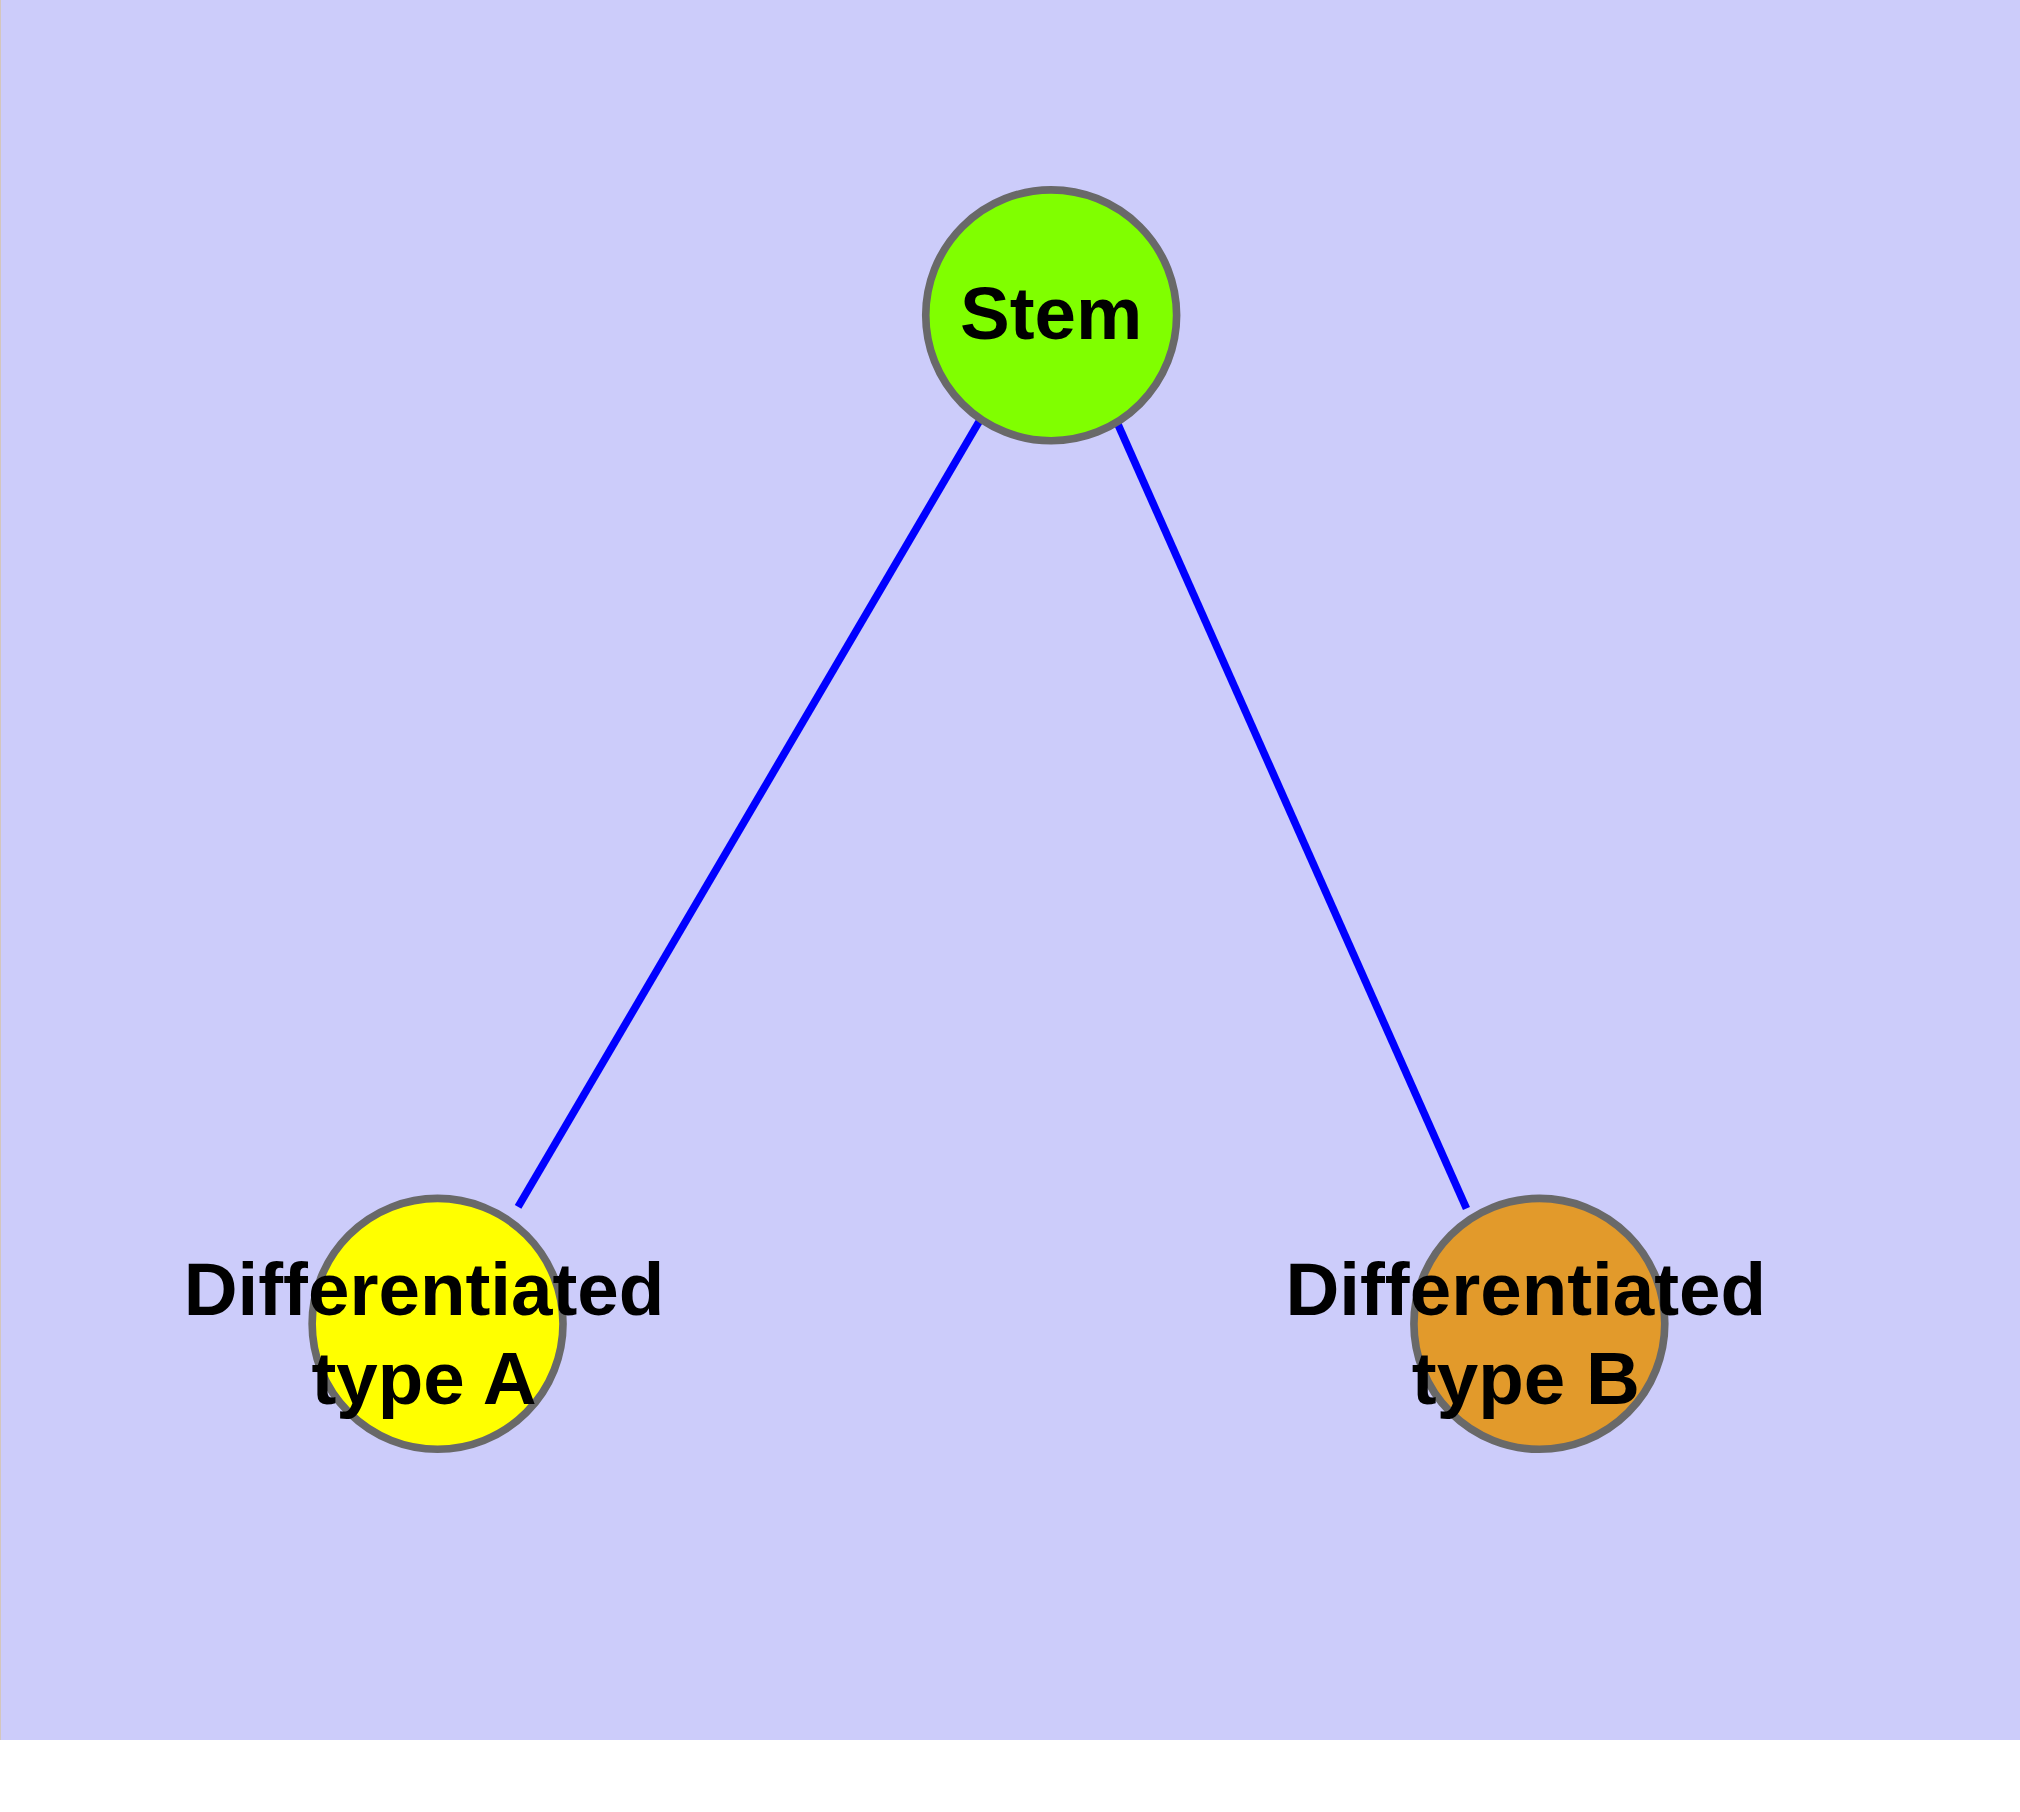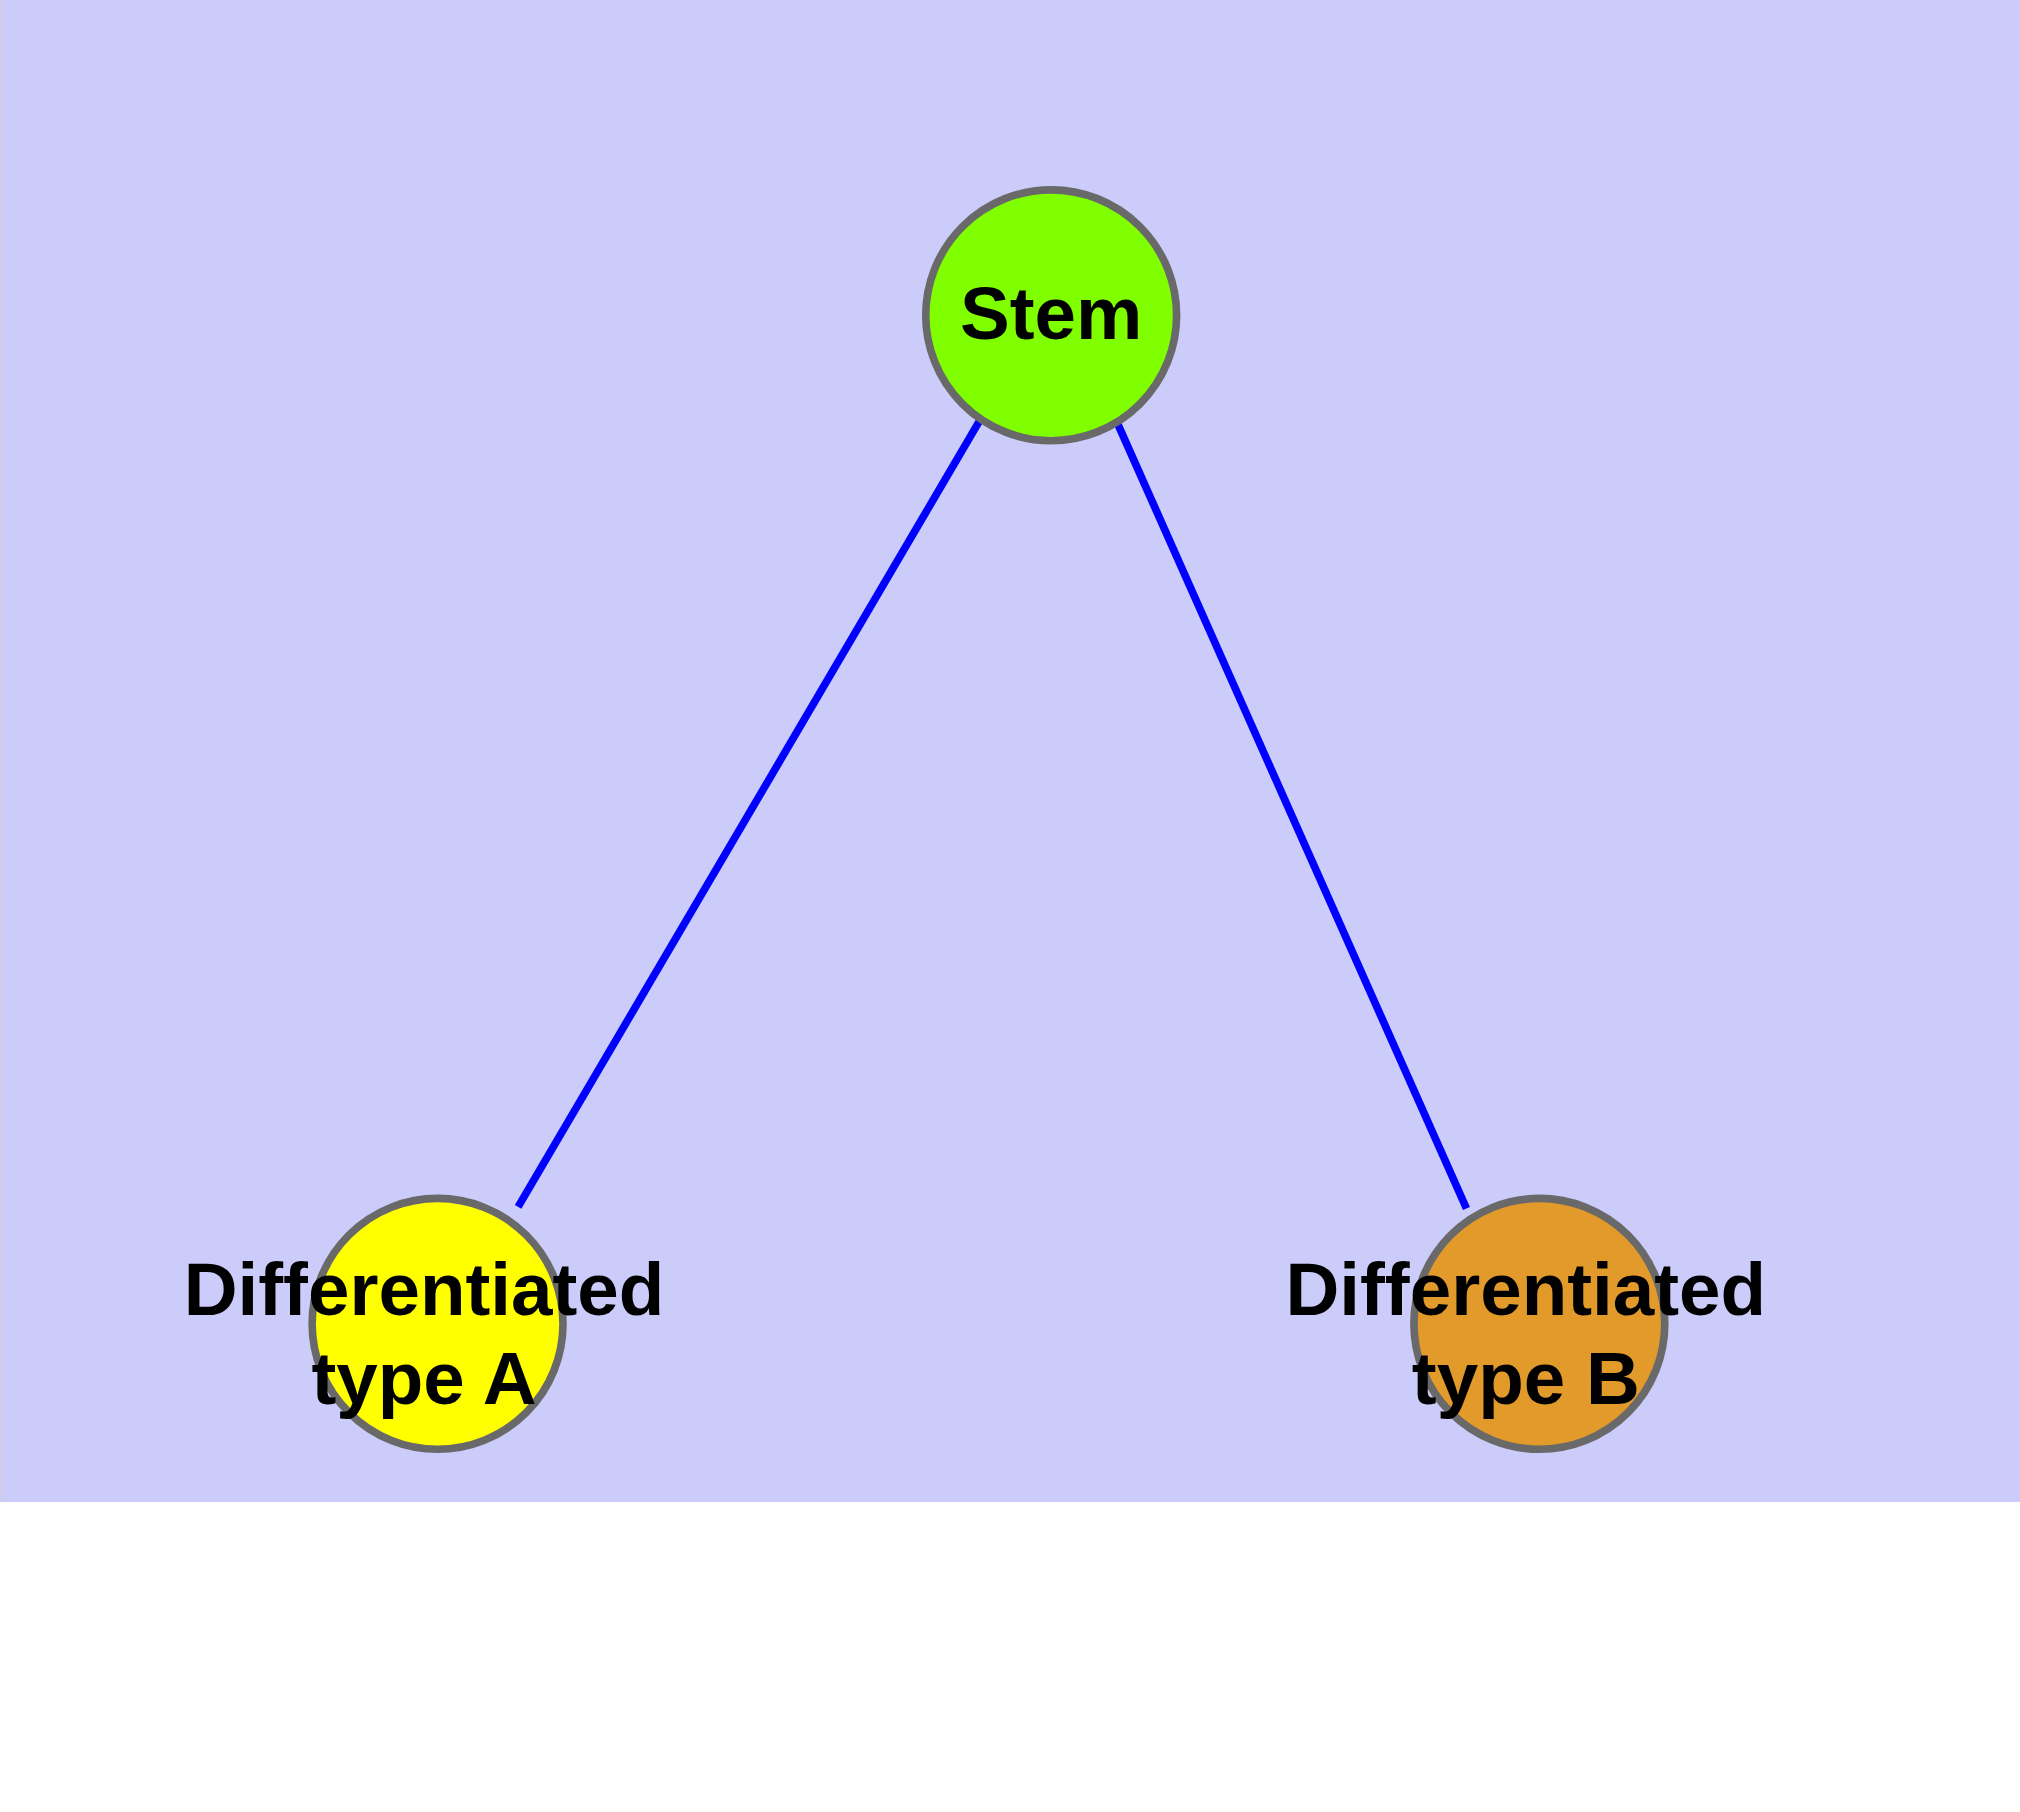--- a/index.html
+++ b/index.html
@@ -33,21 +33,21 @@
     font-family: "Liberation Sans", sans-serif;
     font-weight: bold;
     fill: #000000;
     text-anchor: middle;
     dominant-baseline: alphabetic;
   }
 </style>
 </head>
 <body>
 
-<div id="canvas" style="background: #fdba74; width: 2021px; height: 1502px;">
+<div id="canvas" style="background: #eab308; width: 2021px; height: 1740px;">
   <svg id="graph-svg" viewBox="0 0 2384 2138">
     <rect id="bg-rect" x="0" y="0" width="2384" height="2138" fill="#ccccfa"></rect>
 
     <g id="edges-group">
         <line x1="1157" y1="494" x2="611" y2="1424" stroke="#0000ff" stroke-width="9" class="edge-line"></line>
         <line x1="1318" y1="499" x2="1730" y2="1426" stroke="#0000ff" stroke-width="9" class="edge-line"></line>
       </g>
     <g id="nodes-group">
         <g>
           <circle cx="1240" cy="372" r="148" fill="#80ff00" stroke="#696969" class="node-circle"></circle>

